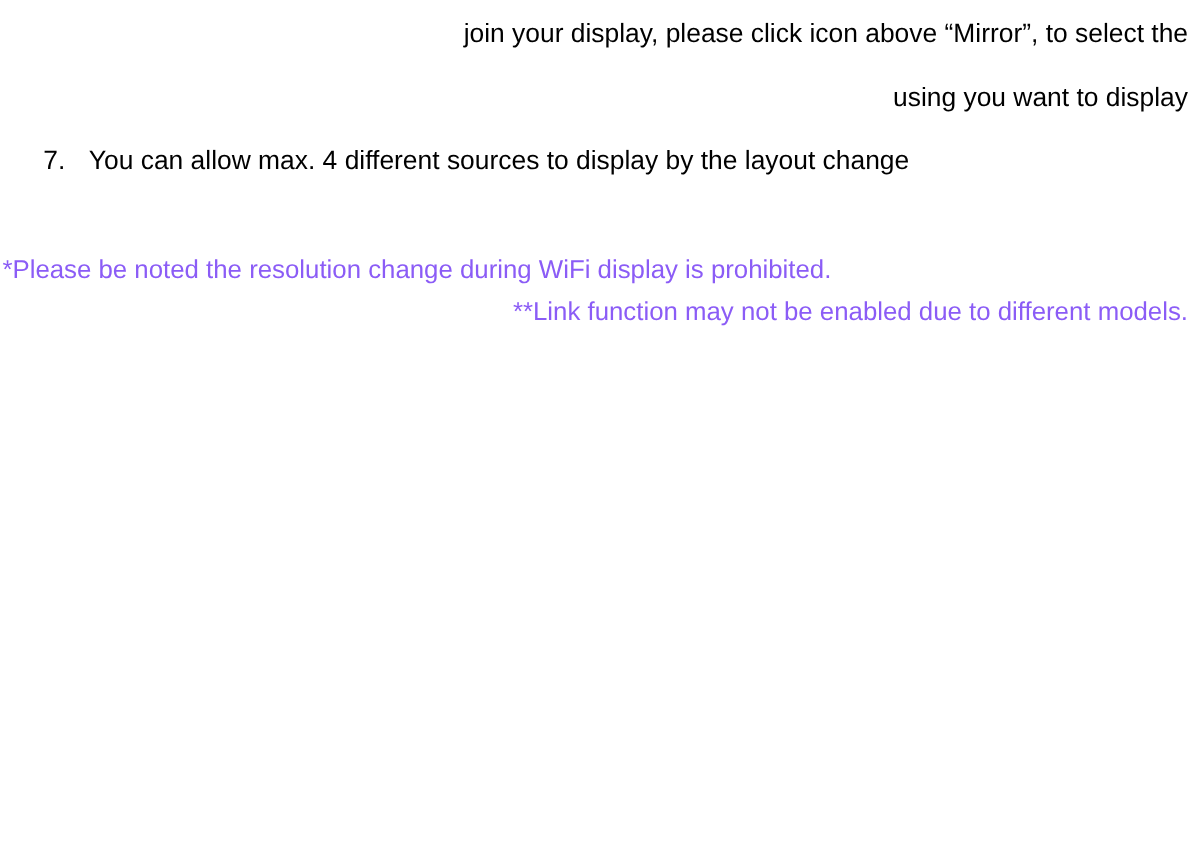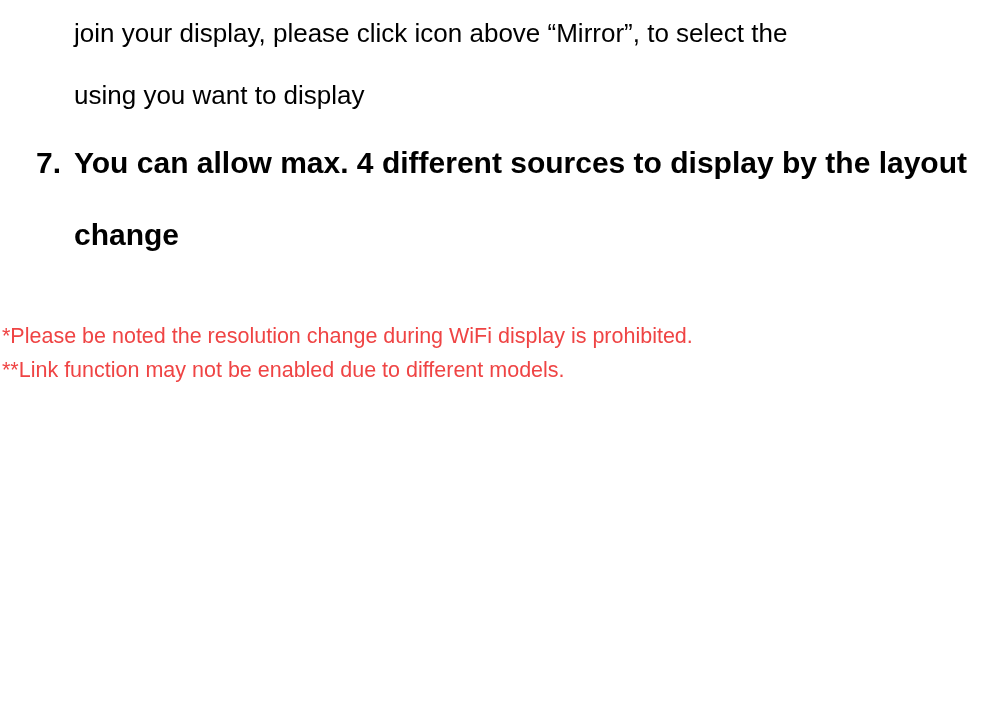--- a/index.html
+++ b/index.html
@@ -12,44 +12,45 @@
     color: #000000;
     overflow: hidden;
   }
   .page {
     box-sizing: border-box;
     width: 990px;
     height: 720px;
     padding-top: 2px;
   }
   .continuation {
-    font-size: 26px;
+    font-size: 22px;
     line-height: 2.4;
     margin-left: 74px;
     margin-right: 0;
+    text-align: right;
   }
   .list-item {
-    font-size: 30px;
+    font-size: 22px;
     line-height: 2.4;
     margin-left: 36px;
     margin-right: 16px;
     margin-top: 0;
     padding-left: 38px;
     text-indent: -38px;
-    font-weight: bold;
   }
   .note {
     font-size: 21.5px;
     line-height: 1.6;
-    color: #ef4444;
+    color: #8b5cf6;
     margin-left: 2px;
     margin-top: 48px;
   }
   .note + .note {
     margin-top: 0px;
+    text-align: right;
   }
   .num {
     display: inline-block;
     width: 38px;
     text-indent: 0;
   }
 </style>
 </head>
 <body>
 

